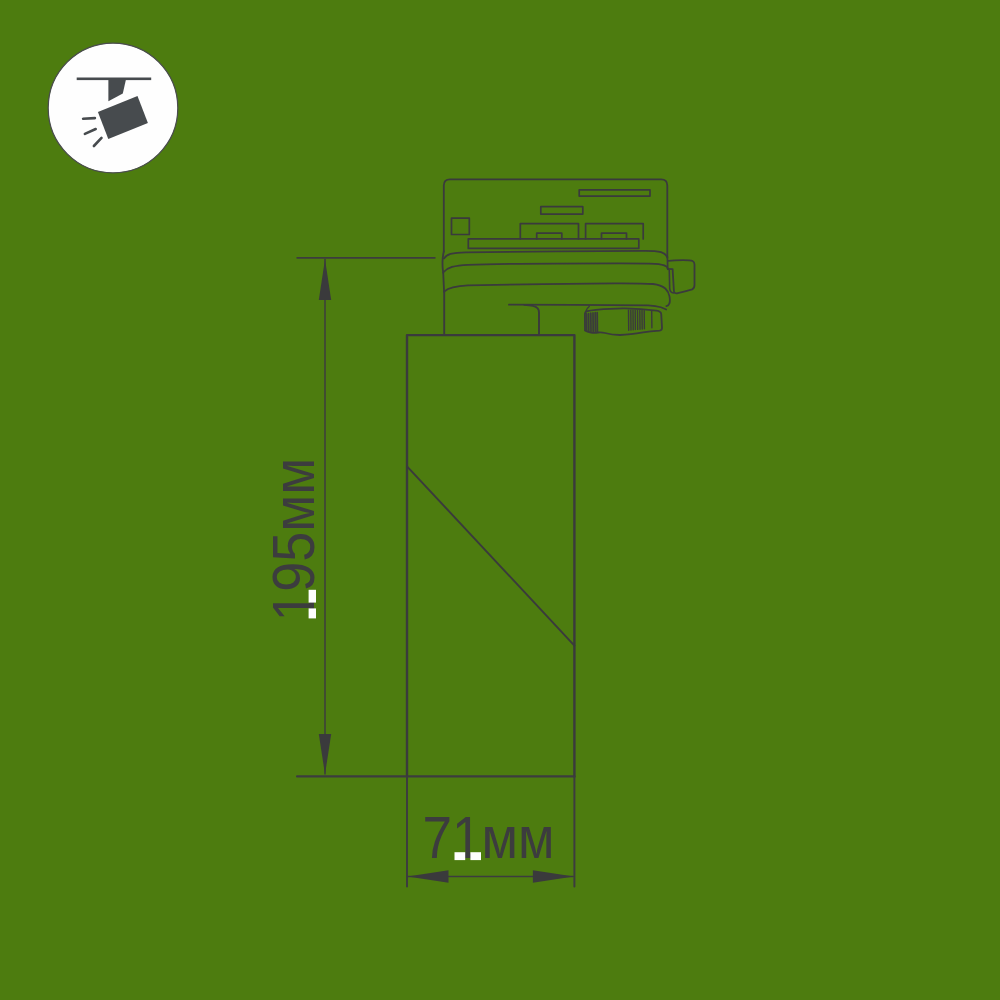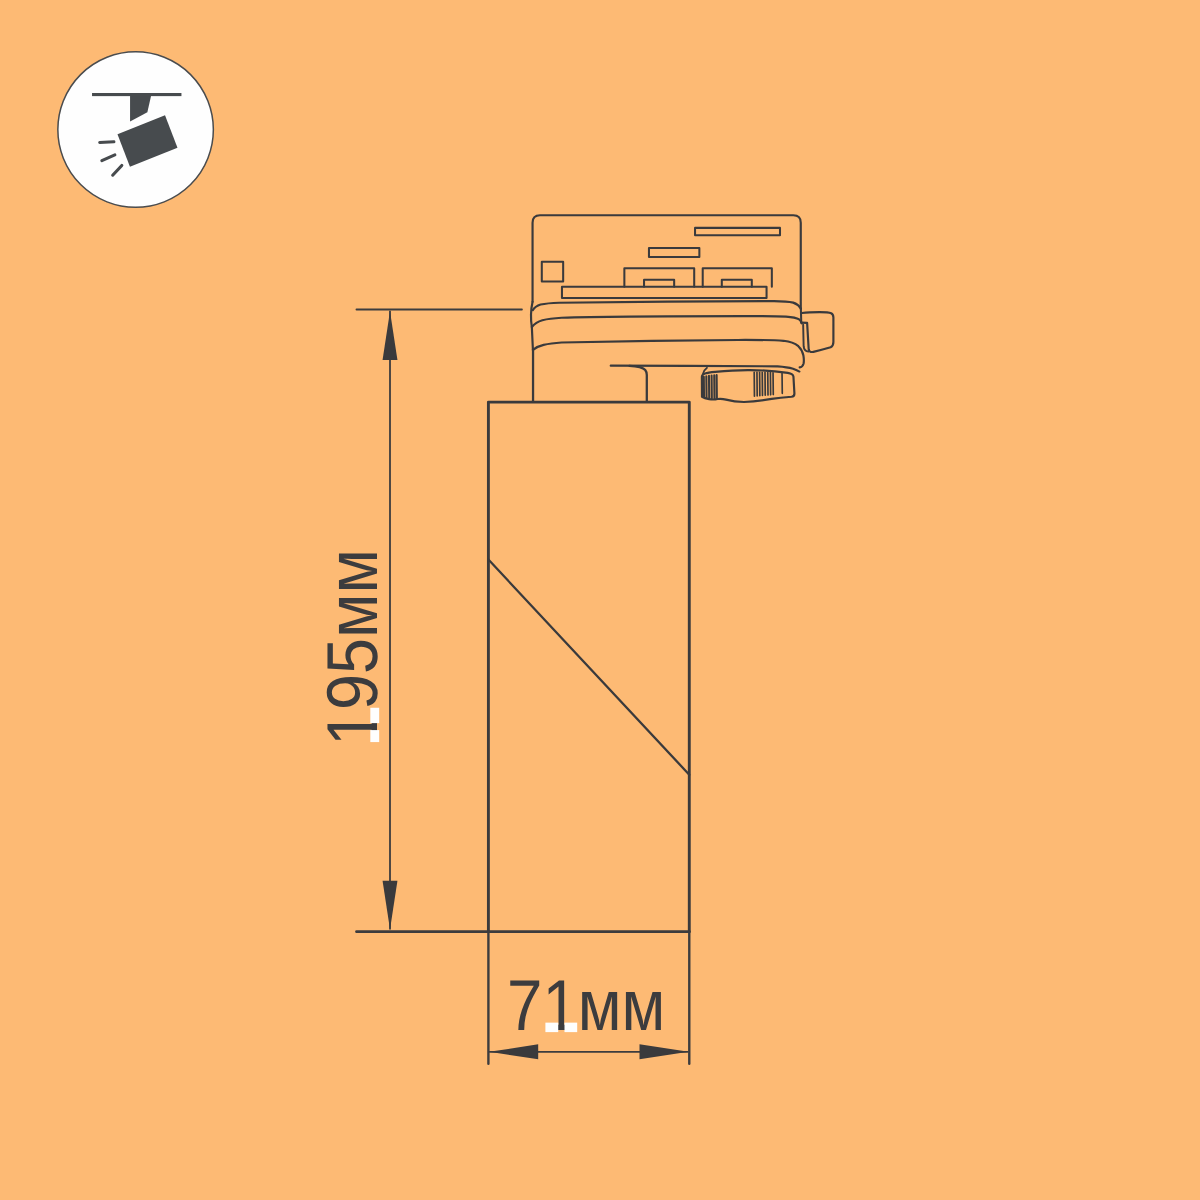--- a/index.html
+++ b/index.html
@@ -1,16 +1,16 @@
 <!DOCTYPE html>
 <html><head>
 <meta charset="utf-8">
 <style>
   html,body{margin:0;padding:0;background:#ffffff;}
-  .page{width:1000px;height:1000px;position:relative;background:#fdba74;}
+  .page{width:1000px;height:1000px;position:relative;background:#4d7c0f;}
   svg{position:absolute;left:0;top:0;}
   text{font-family:"Liberation Sans", sans-serif;fill:#3c3c3e;}
 </style>
 </head>
 <body>
 <div class="page">
 <svg width="1000" height="1000" viewBox="0 0 1000 1000" fill="none" stroke-linecap="round" stroke-linejoin="round">
 
 <circle cx="113" cy="108" r="64.8" stroke="#4a4c4e" stroke-width="1.25" fill="#fefefe"></circle>
 

